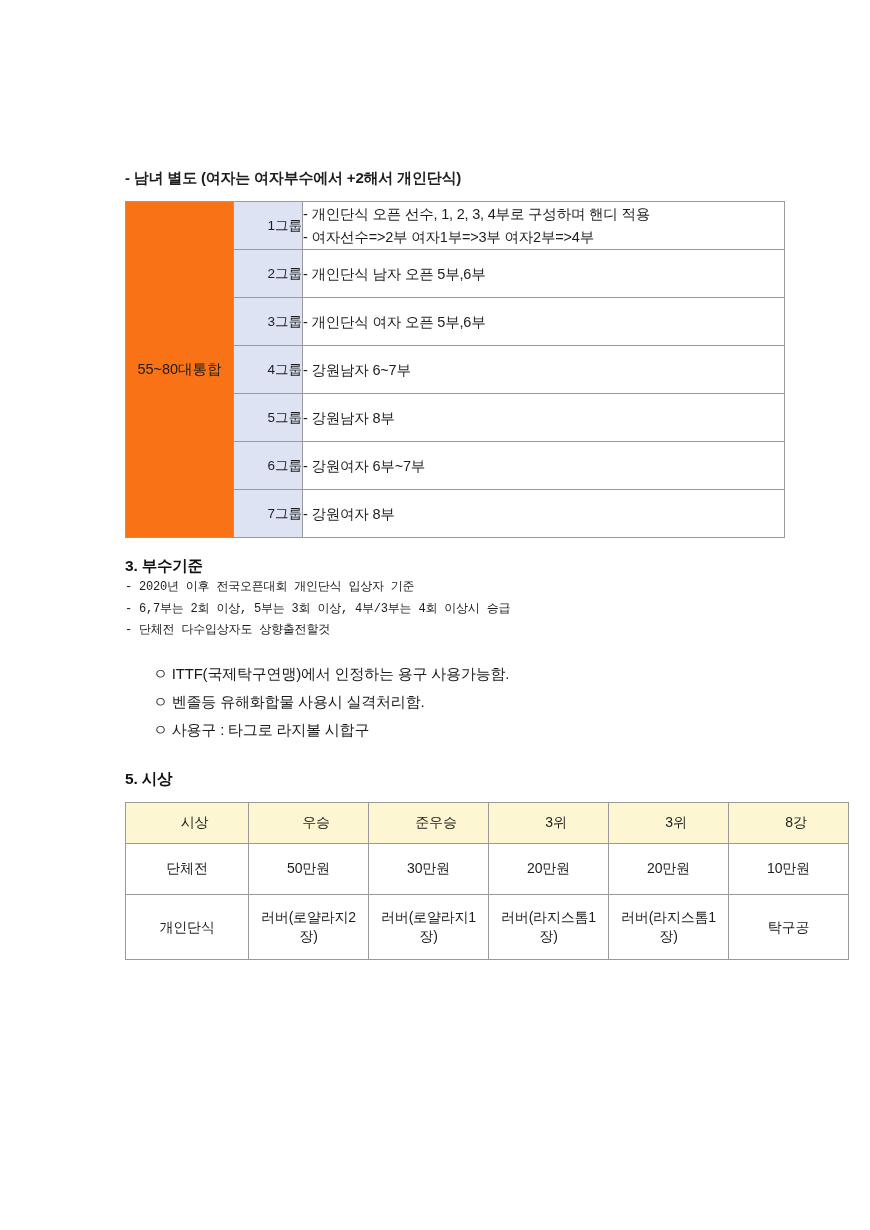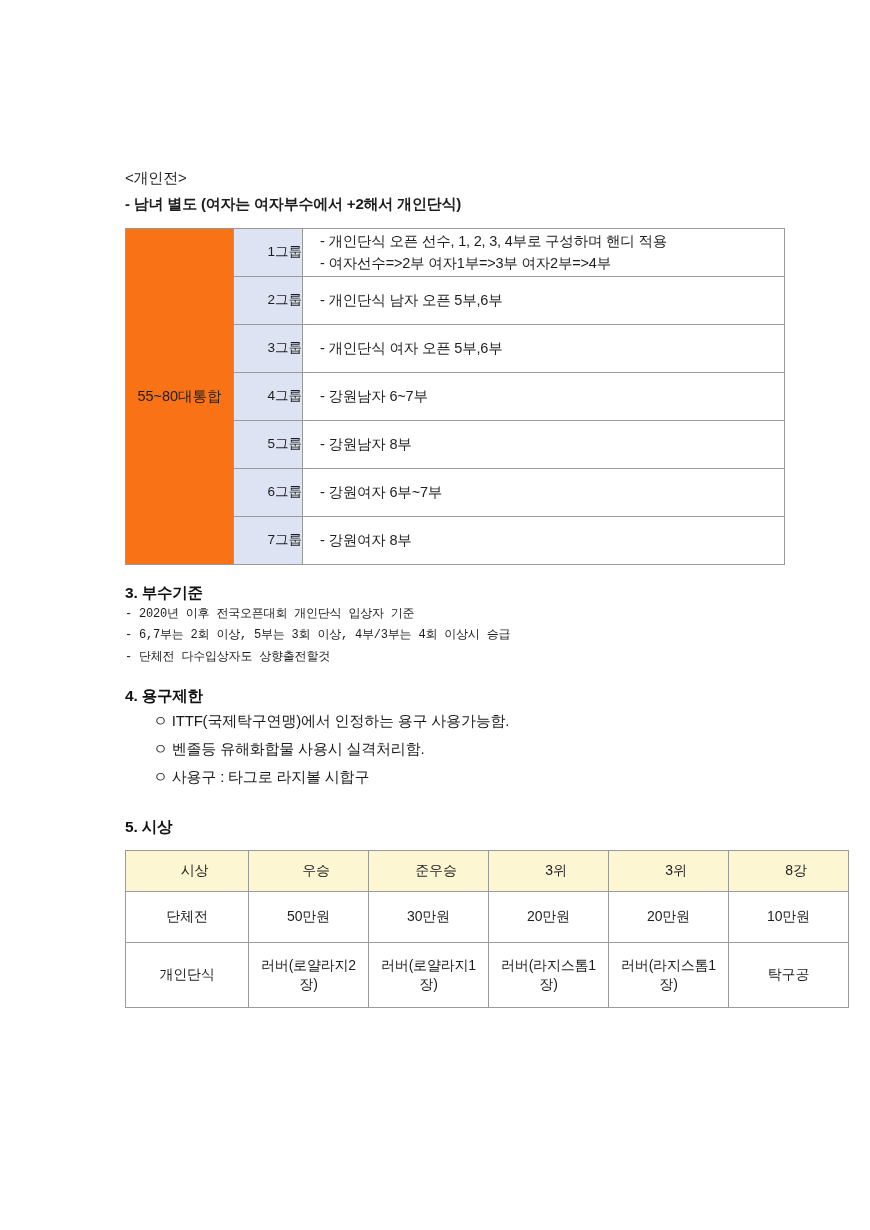--- a/index.html
+++ b/index.html
@@ -60,21 +60,21 @@
     color: #1d1d1d;
     height: 47px;
   }
   td.desc-cell {
     padding: 6px 12px;
     font-size: 14.5px;
     line-height: 1.55;
     color: #1d1d1d;
     letter-spacing: -0.2px;
   }
-  td.desc-cell .desc-line { white-space: nowrap; padding-left: 17px; }
+  td.desc-cell .desc-line { white-space: nowrap; }
 
   
   .section-head {
     font-size: 15.5px;
     font-weight: bold;
     letter-spacing: -0.2px;
     color: #111;
   }
   .dash-line {
     font-size: 12px;
@@ -119,21 +119,20 @@
     padding: 4px 6px;
   }
   .col-label { width: 105px; }
   .col-val { width: 102px; }
 </style>
 </head>
 <body>
 
 <div class="page">
 
-  <div class="line">&lt;개인전&gt;</div>
   <div class="line bold">- 남녀 별도 (여자는 여자부수에서 +2해서 개인단식)</div>
 
   <table class="group-table">
     <tbody>
       <tr>
         <td class="cat-cell" rowspan="7">55~80대통합</td>
         <td class="grp-cell">1그룹</td>
         <td class="desc-cell">
           <div class="desc-line">- 개인단식 오픈 선수, 1, 2, 3, 4부로 구성하며 핸디 적용</div>
           <div class="desc-line">- 여자선수=&gt;2부 여자1부=&gt;3부 여자2부=&gt;4부</div>
@@ -178,21 +177,20 @@
     </tbody>
   </table>
 
   <div class="spacer-md"></div>
   <div class="section-head">3. 부수기준</div>
   <div class="dash-line">- 2020년 이후 전국오픈대회 개인단식 입상자 기준</div>
   <div class="dash-line">- 6,7부는 2회 이상, 5부는 3회 이상, 4부/3부는 4회 이상시 승급</div>
   <div class="dash-line">- 단체전 다수입상자도 상향출전할것</div>
 
   <div class="spacer-md"></div>
-  <div class="section-head">4. 용구제한</div>
   <div class="bullet-line">ㅇ ITTF(국제탁구연맹)에서 인정하는 용구 사용가능함.</div>
   <div class="bullet-line">ㅇ 벤졸등 유해화합물 사용시 실격처리함.</div>
   <div class="bullet-line">ㅇ 사용구 : 타그로 라지볼 시합구</div>
 
   <div class="spacer-lg"></div>
   <div class="section-head">5. 시상</div>
 
   <table class="award-table">
     <thead>
       <tr>

